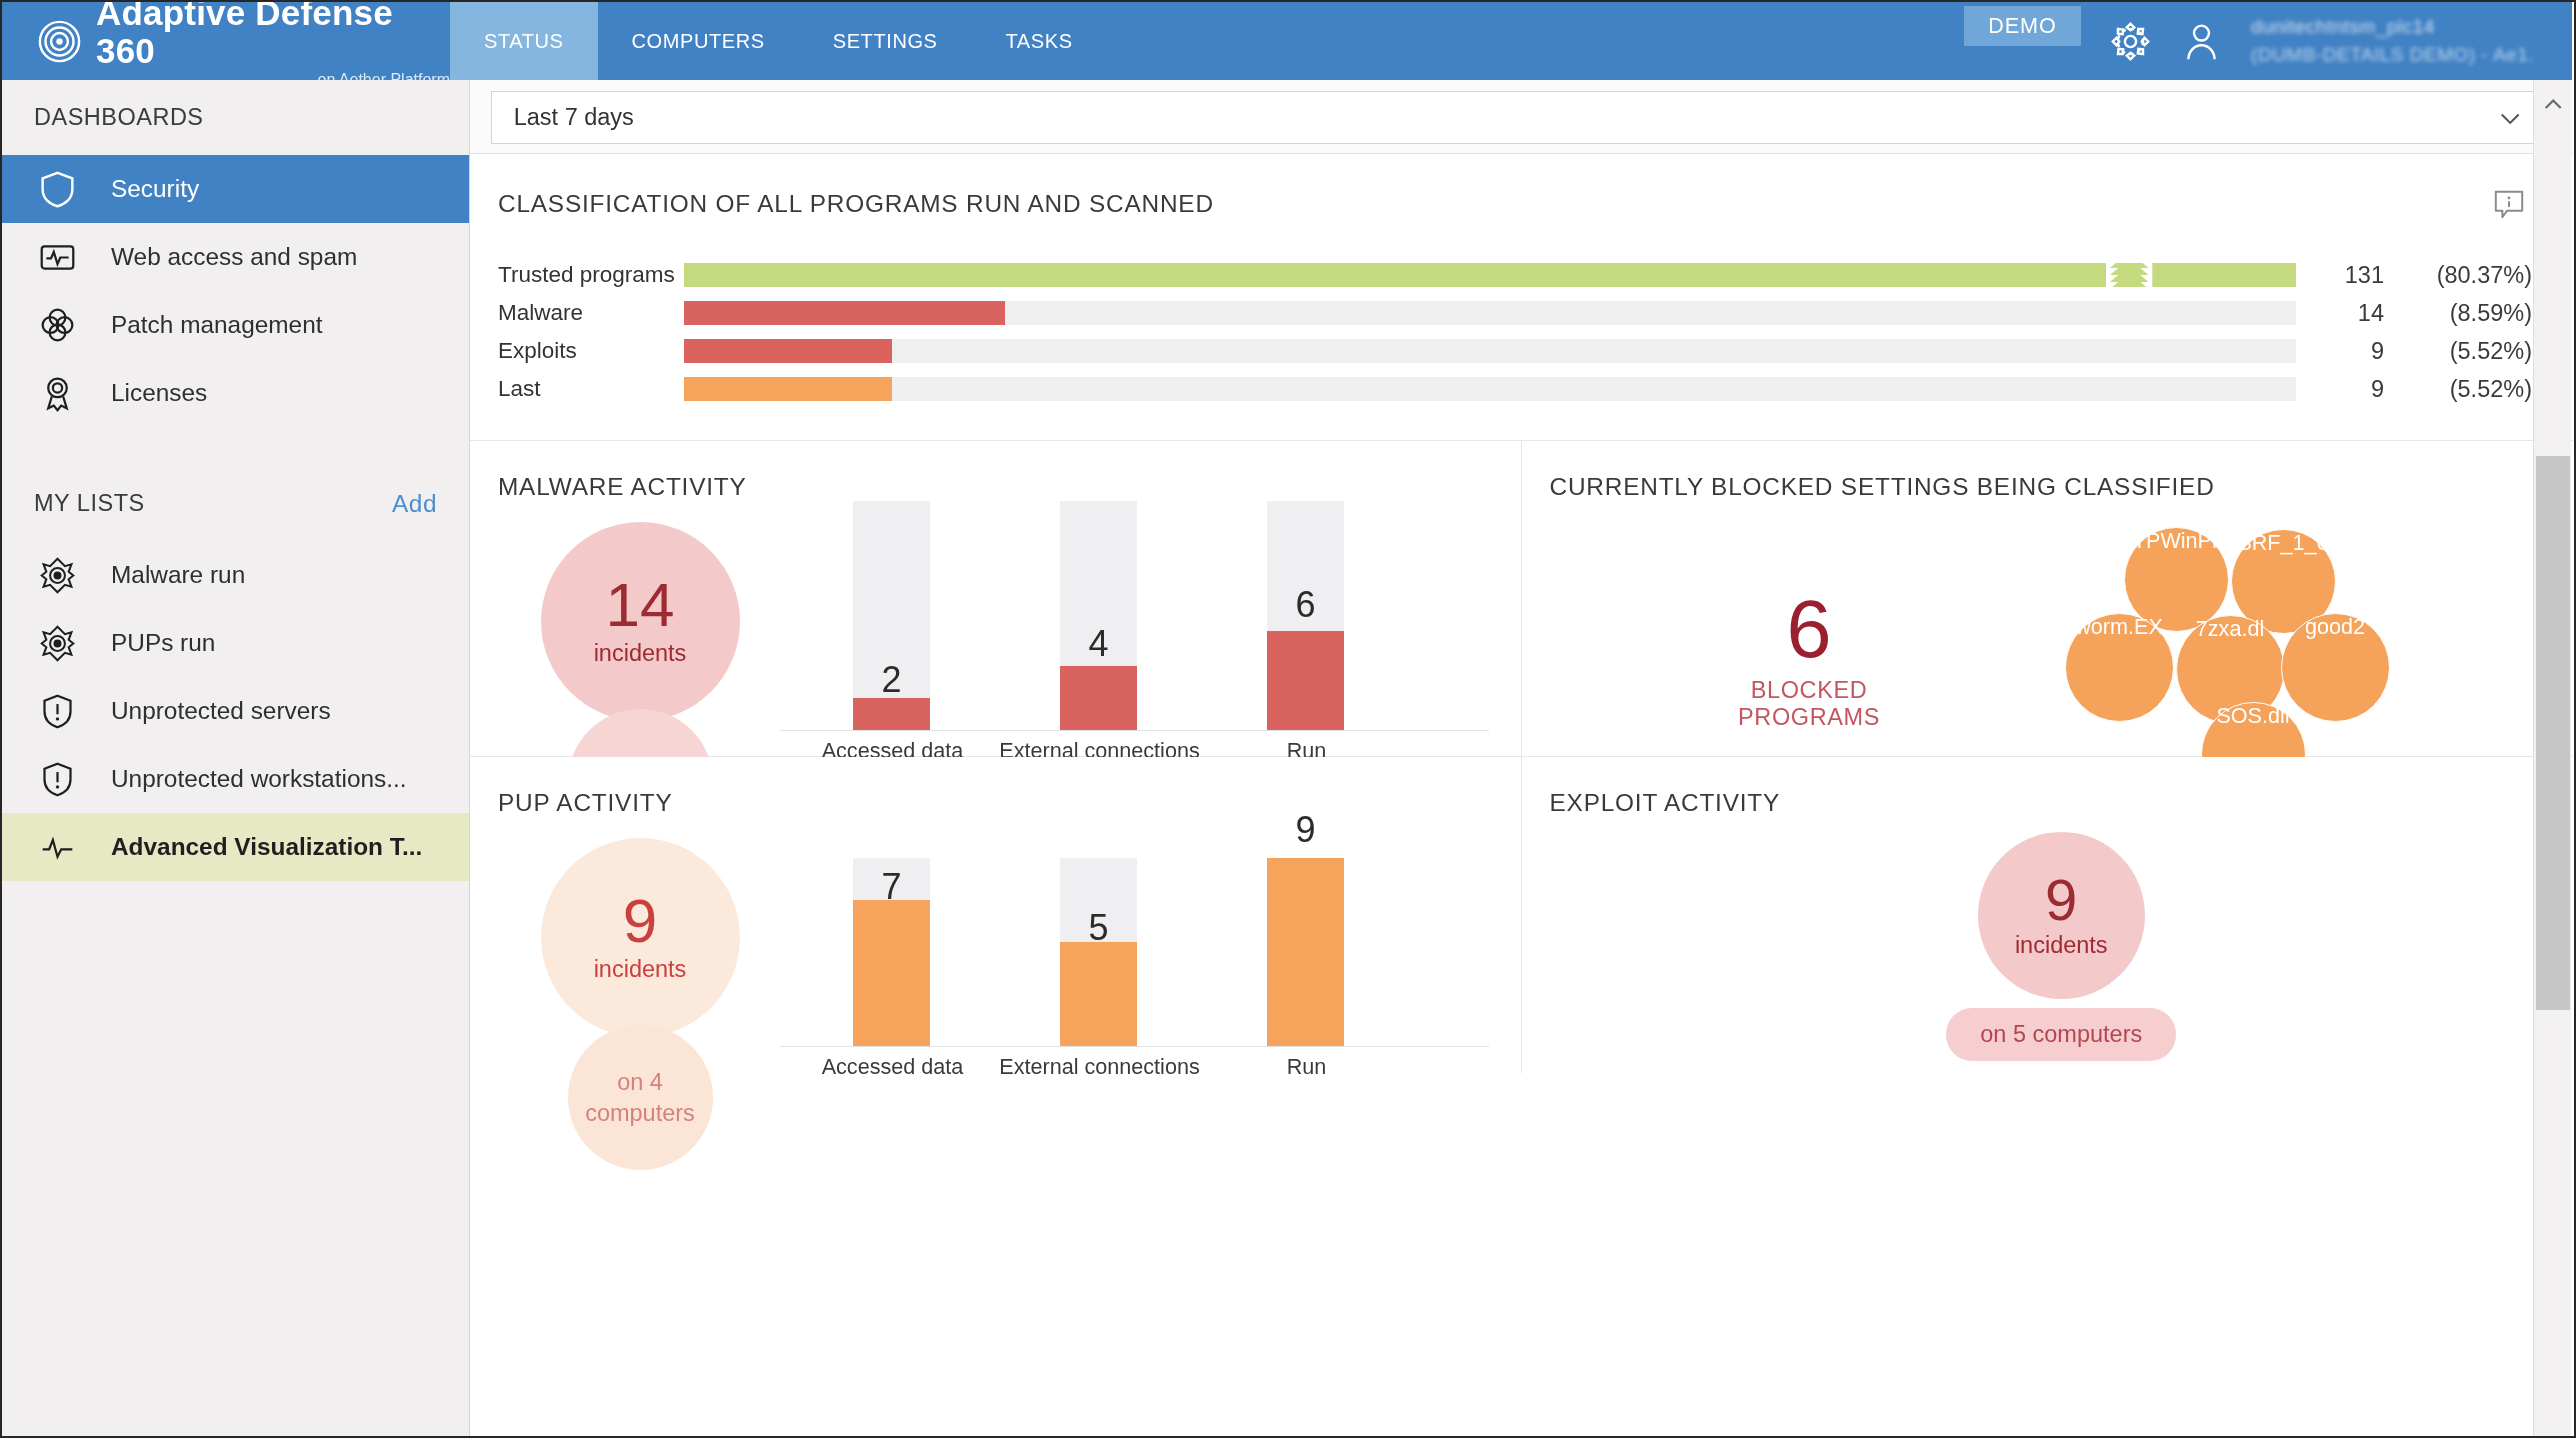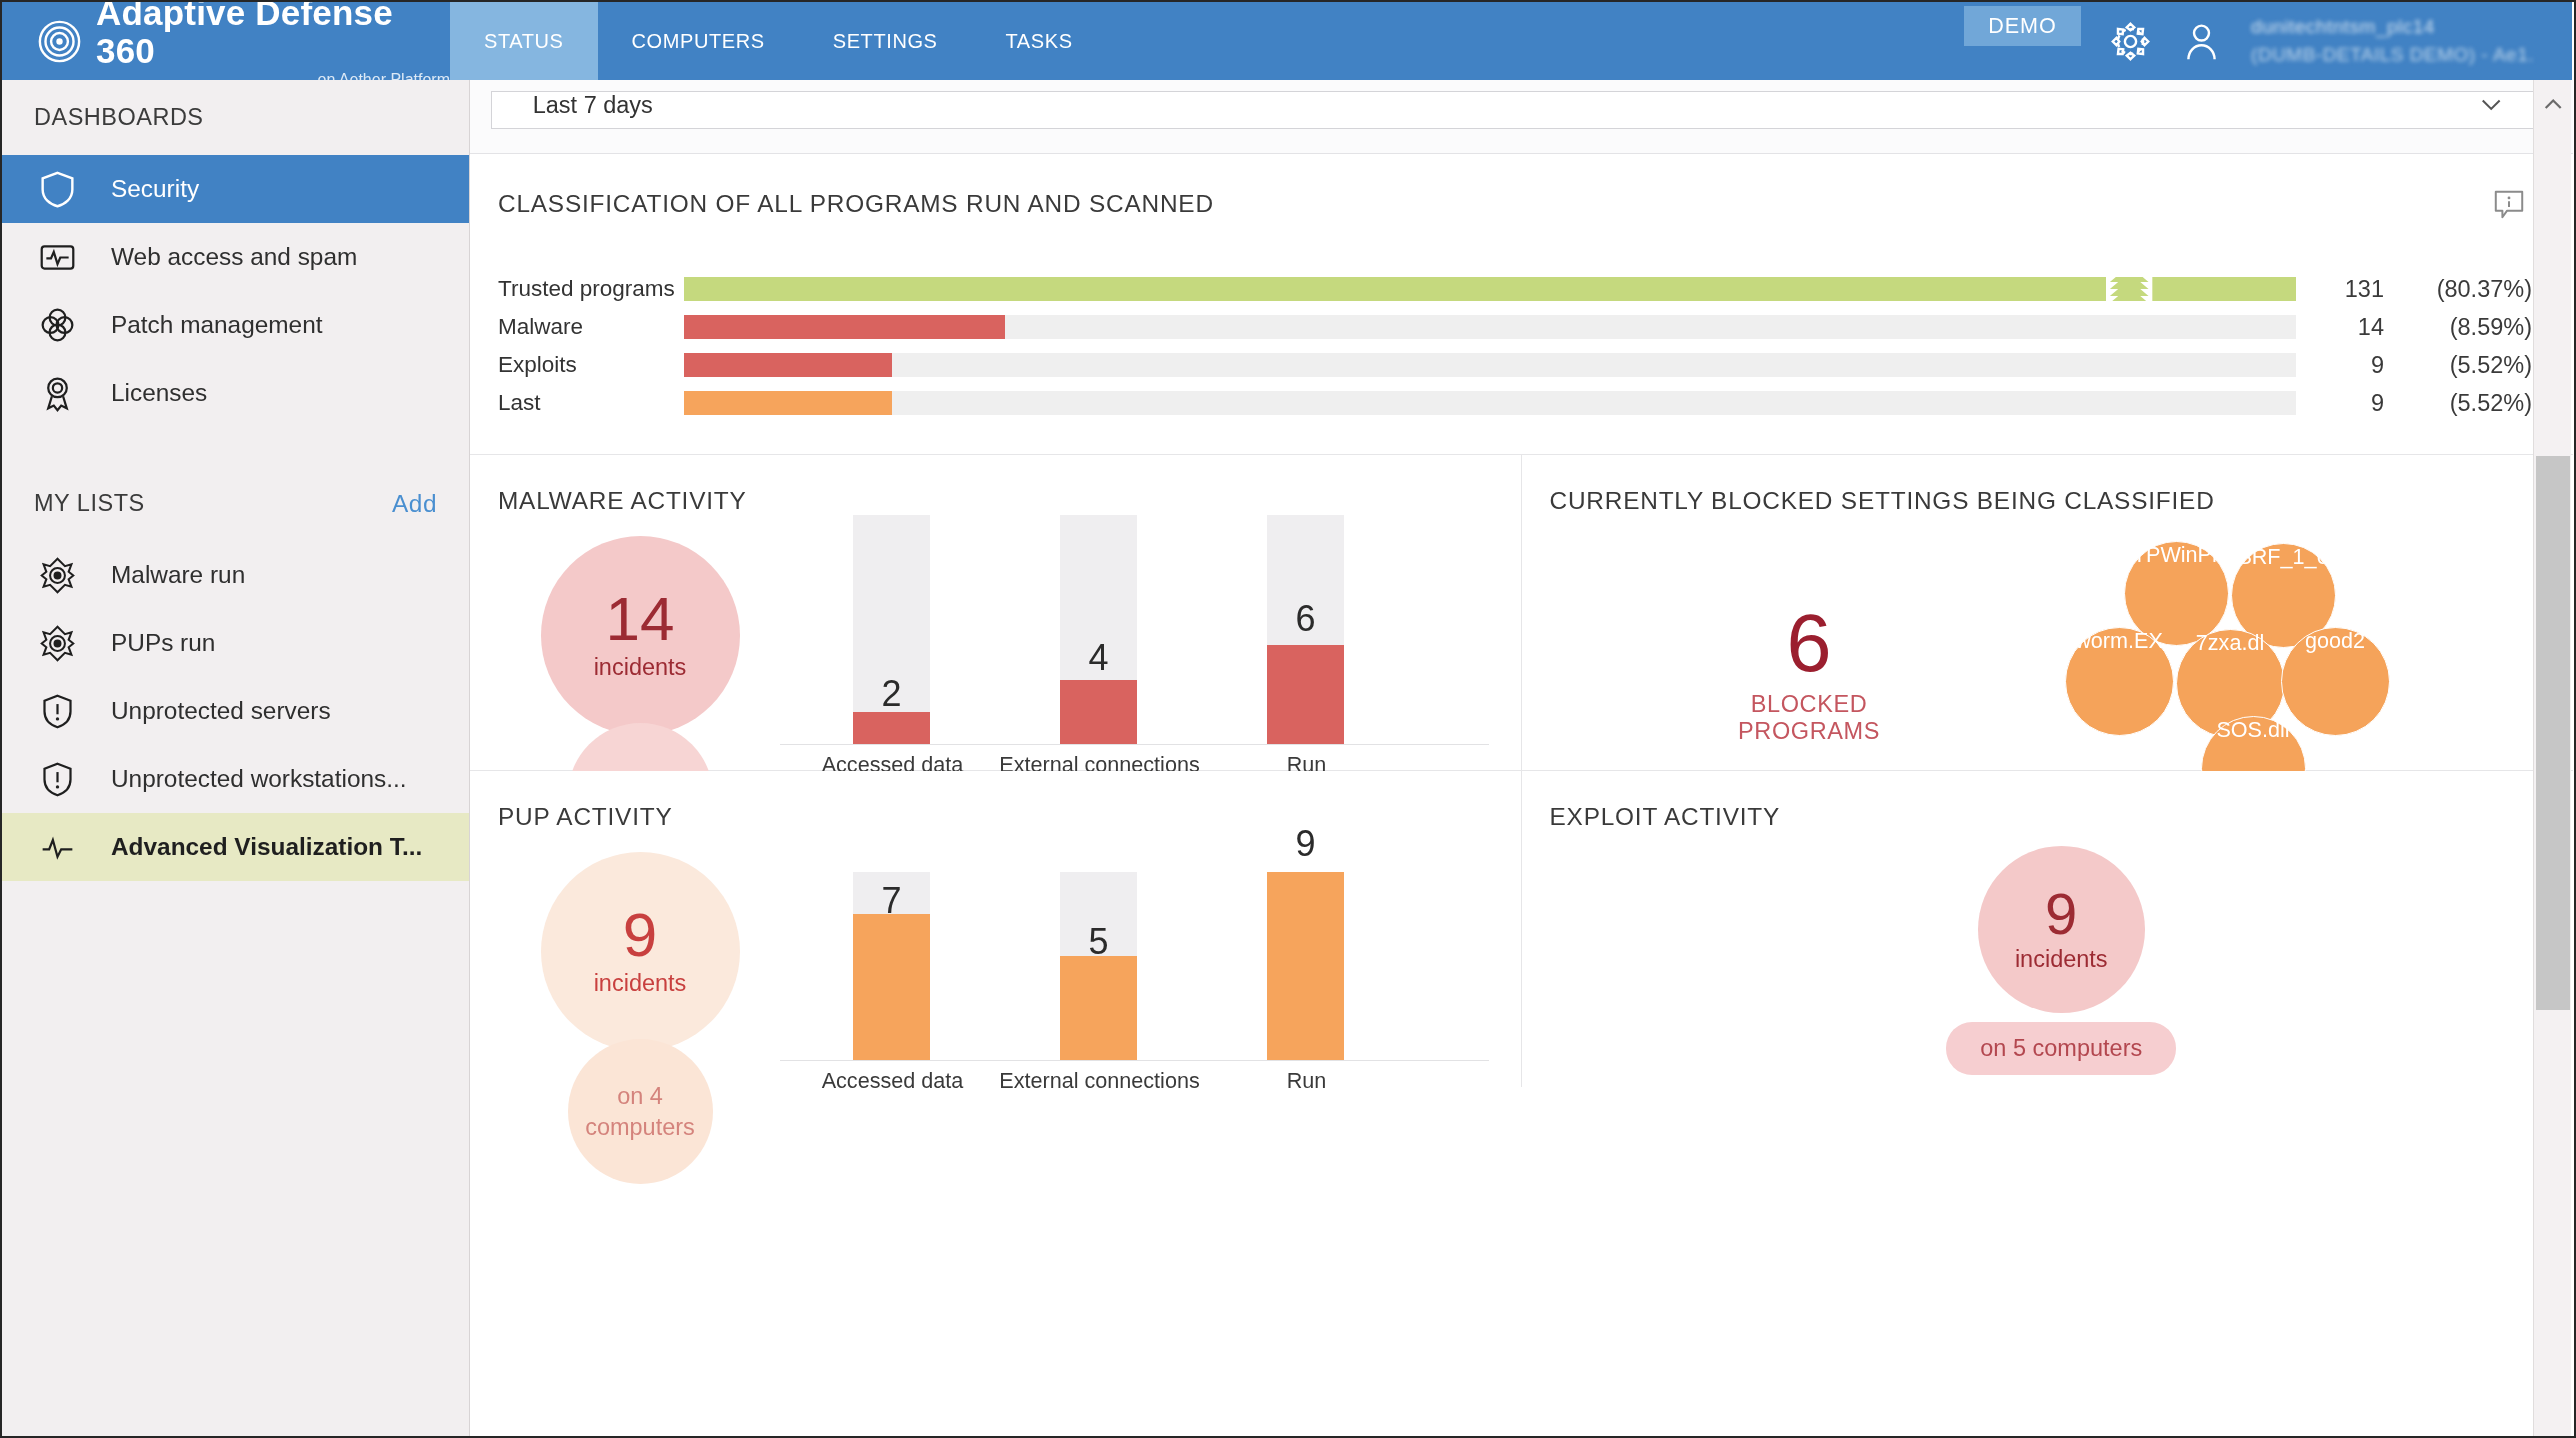--- a/index.html
+++ b/index.html
@@ -96,24 +96,24 @@
     width: 2103px; height: 1358px;
     background: #fbfbfc;
   }
   .filter-bar {
     height: 74px; padding: 11.3px 28px 0 20.7px;
     background: #fbfbfc;
     border-bottom: 0.9px solid #e3e3e6;
   }
   .select-box {
     position: relative;
-    height: 38px; background: #ffffff;
+    height: 53px; background: #ffffff;
     border: 0.9px solid #d4d4d8;
-    display: flex; align-items: flex-start;
-    padding: 0 41px; cursor: pointer;
+    display: flex; align-items: center;
+    padding: 0 22px; cursor: pointer;
   }
   .select-box .val { font-size: 23.5px; color: #333333; }
   .select-box .chev {
     margin-left: auto; width: 24.4px; height: 24.4px;
   }
 
   .scroll-area {
     position: relative;
     width: 2103px; height: 1283px;
     background: #ffffff;
@@ -123,21 +123,21 @@
   .panel { background: #ffffff; }
   .panel-title {
     font-size: 24.4px; letter-spacing: 0.8px; color: #3a3a3a;
   }
   .classification {
     position: relative;
     padding: 36px 41px 32px 28px;
     border-bottom: 0.9px solid #e6e6e8;
   }
   .info-icon { position: absolute; top: 34px; right: 47px; width: 34px; height: 34px; cursor: pointer; }
-  .bars { margin-top: 52px; }
+  .bars { margin-top: 38px; }
   .bar-row { display: flex; align-items: center; height: 38px; }
   .bar-label { width: 186px; font-size: 22.5px; color: #333333; }
   .bar-track {
     position: relative; flex: 1 1 auto; height: 24.4px;
     background: #efefef; margin-right: 15px;
   }
   .bar-fill { position: absolute; left: 0; top: 0; height: 24.4px; }
   .bar-count { width: 73px; text-align: right; font-size: 23.5px; color: #3a3a3a; }
   .bar-pct { width: 148px; text-align: right; font-size: 23.5px; color: #3a3a3a; }
   .zigzag {

